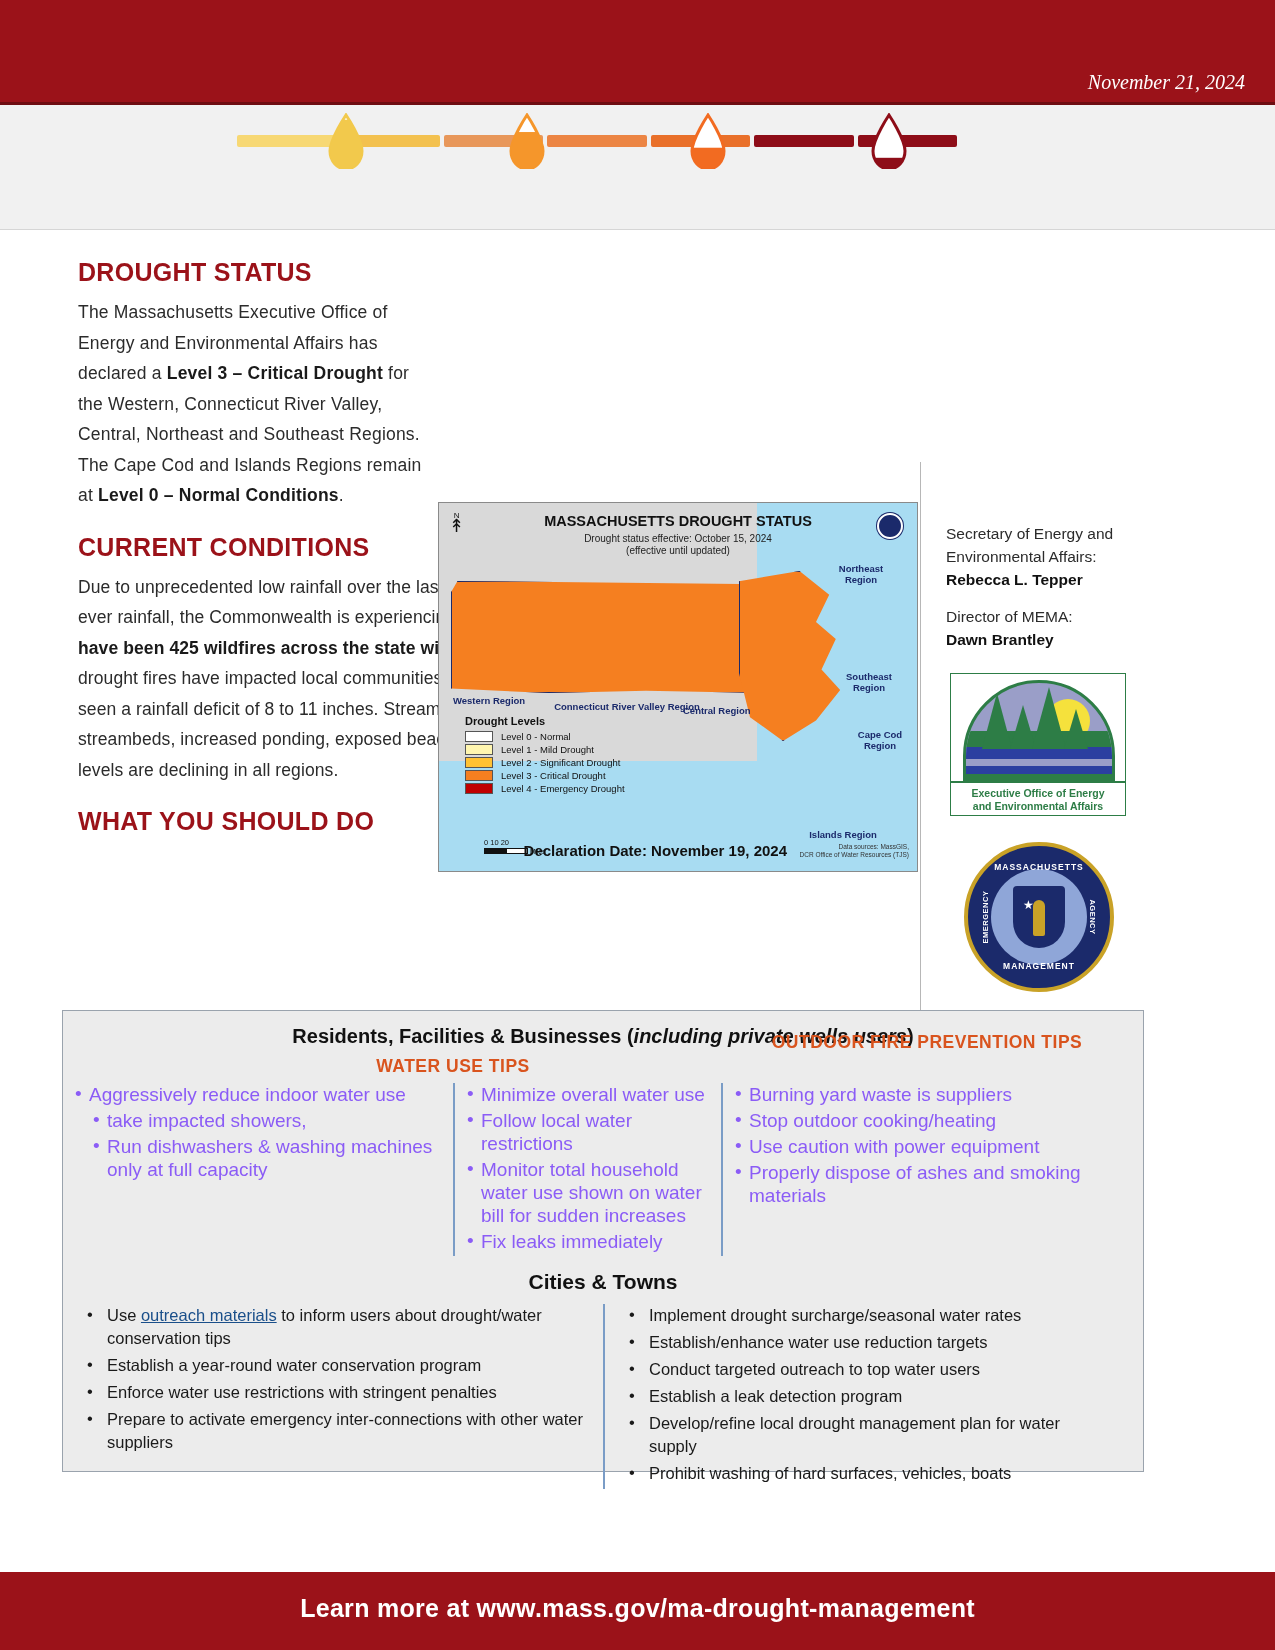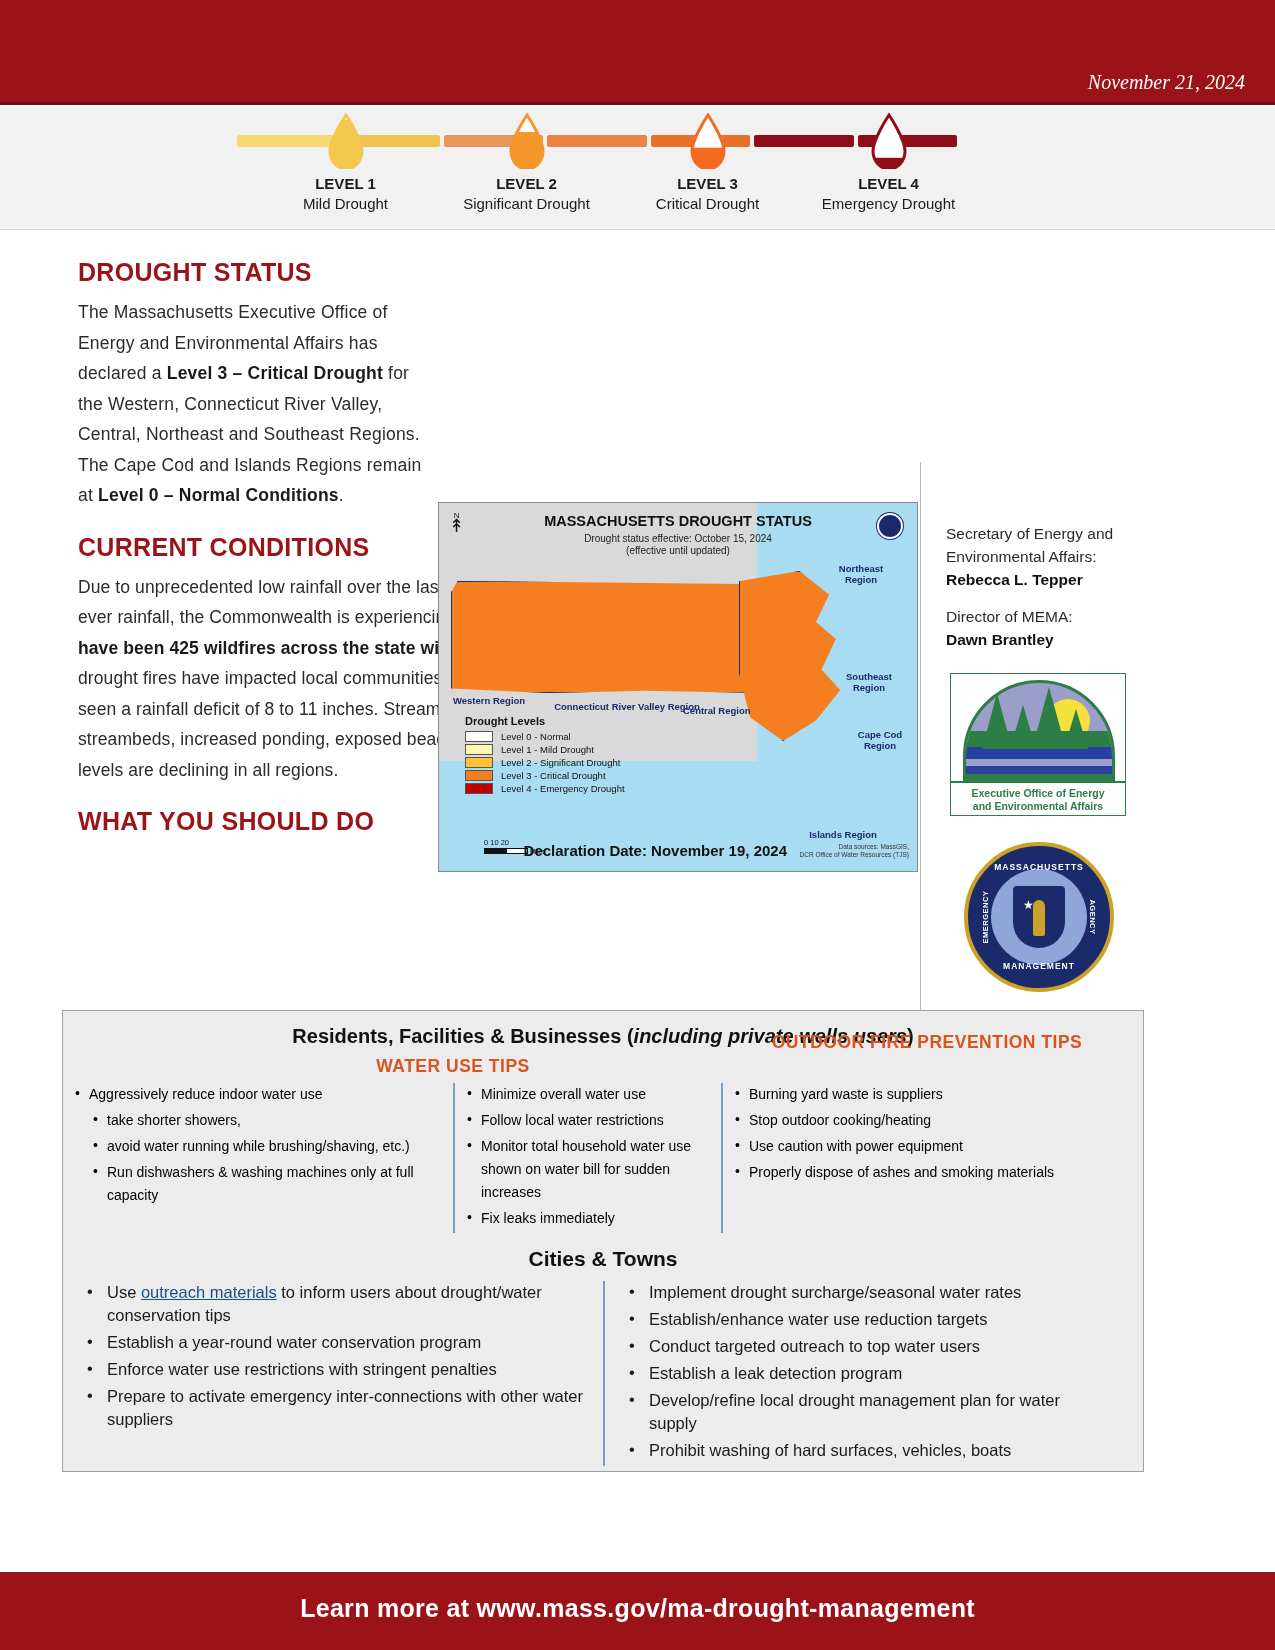--- a/index.html
+++ b/index.html
@@ -288,21 +288,21 @@
   }
   .tips-cols {
     display: flex; margin-top: 6px;
   }
   .tcol { padding: 0 10px; }
   .tcol.c1 { width: 390px; }
   .tcol.c2 { width: 268px; border-left: 2px solid #7a9cc6; }
   .tcol.c3 { width: 372px; border-left: 2px solid #7a9cc6; }
   .tcol ul { list-style: none; }
   .tcol li {
-    font-size: 14px; line-height: 23px; color: #000000;
+    font-size: 19px; line-height: 23px; color: #8b5cf6;
     padding-left: 16px; position: relative; margin-bottom: 3px;
   }
   .tcol li::before {
     content: "\2022"; position: absolute; left: 2px; top: -1px;
   }
   .tcol li.sub { padding-left: 34px; }
   .tcol li.sub::before { left: 20px; }
   .fire-head { margin-top: -24px; }
 
   .ct-title {
@@ -384,38 +384,20 @@
       <div class="drop-wrap" style="left: 651.5px;"><svg width="40" height="56" viewBox="0 0 40 56">
           <defs>
             <clipPath id="cp3">
               <path d="M20 2 C20 2 36 26 36 38 A16 18 0 0 1 4 38 C4 26 20 2 20 2 Z"></path>
             </clipPath>
           </defs>
           <path d="M20 2 C20 2 36 26 36 38 A16 18 0 0 1 4 38 C4 26 20 2 20 2 Z" fill="#ffffff" stroke="#8E0D18" stroke-width="3"></path>
           <rect x="0" y="44.8" width="40" height="56" fill="#8E0D18" clip-path="url(#cp3)"></rect>
         </svg></div>
     </div>
-  <div class="labels" id="scale-labels">
-      <div class="lbl" style="left: 108.5px;">
-        <div class="lv">LEVEL 1</div>
-        <div class="nm">Mild Drought</div>
-      </div>
-      <div class="lbl" style="left: 289.5px;">
-        <div class="lv">LEVEL 2</div>
-        <div class="nm">Significant Drought</div>
-      </div>
-      <div class="lbl" style="left: 470.5px;">
-        <div class="lv">LEVEL 3</div>
-        <div class="nm">Critical Drought</div>
-      </div>
-      <div class="lbl" style="left: 651.5px;">
-        <div class="lv">LEVEL 4</div>
-        <div class="nm">Emergency Drought</div>
-      </div>
-    </div>
 </div>
 
 <div class="body-area">
 
   <div class="left-col">
     <div class="sec-head">DROUGHT STATUS</div>
     <div class="status-para">
       <span>The Massachusetts Executive Office of Energy and Environmental Affairs has declared a </span><b>Level 3 – Critical Drought</b><span> for the Western, Connecticut River Valley, Central, Northeast and Southeast Regions. The Cape Cod and Islands Regions remain at </span><b>Level 0 – Normal Conditions</b><span>.</span>
     </div>
 
@@ -565,22 +547,21 @@
 
   <div style="position:relative;">
     <div class="tips-head" style="margin-left:-300px;">WATER USE  TIPS</div>
     <div class="tips-head fire-head" style="position:absolute; right:30px; top:0; width:372px; color:#D9541E;">OUTDOOR FIRE PREVENTION TIPS</div>
   </div>
 
   <div class="tips-cols">
     <div class="tcol c1">
         <ul id="wcol1">
           <li>Aggressively reduce indoor water use</li>
-          <li class="sub">take shorter showers,</li>
-          <li class="sub">avoid water running while brushing/shaving, etc.)</li>
+          <li class="sub">take impacted showers,</li>
           <li class="sub">Run dishwashers &amp; washing machines only at full capacity</li>
         </ul>
       </div>
     <div class="tcol c2">
         <ul id="wcol2">
           <li>Minimize overall water use</li>
           <li>Follow local water restrictions</li>
           <li>Monitor total household water use shown on water bill for sudden increases</li>
           <li>Fix leaks immediately</li>
         </ul>

